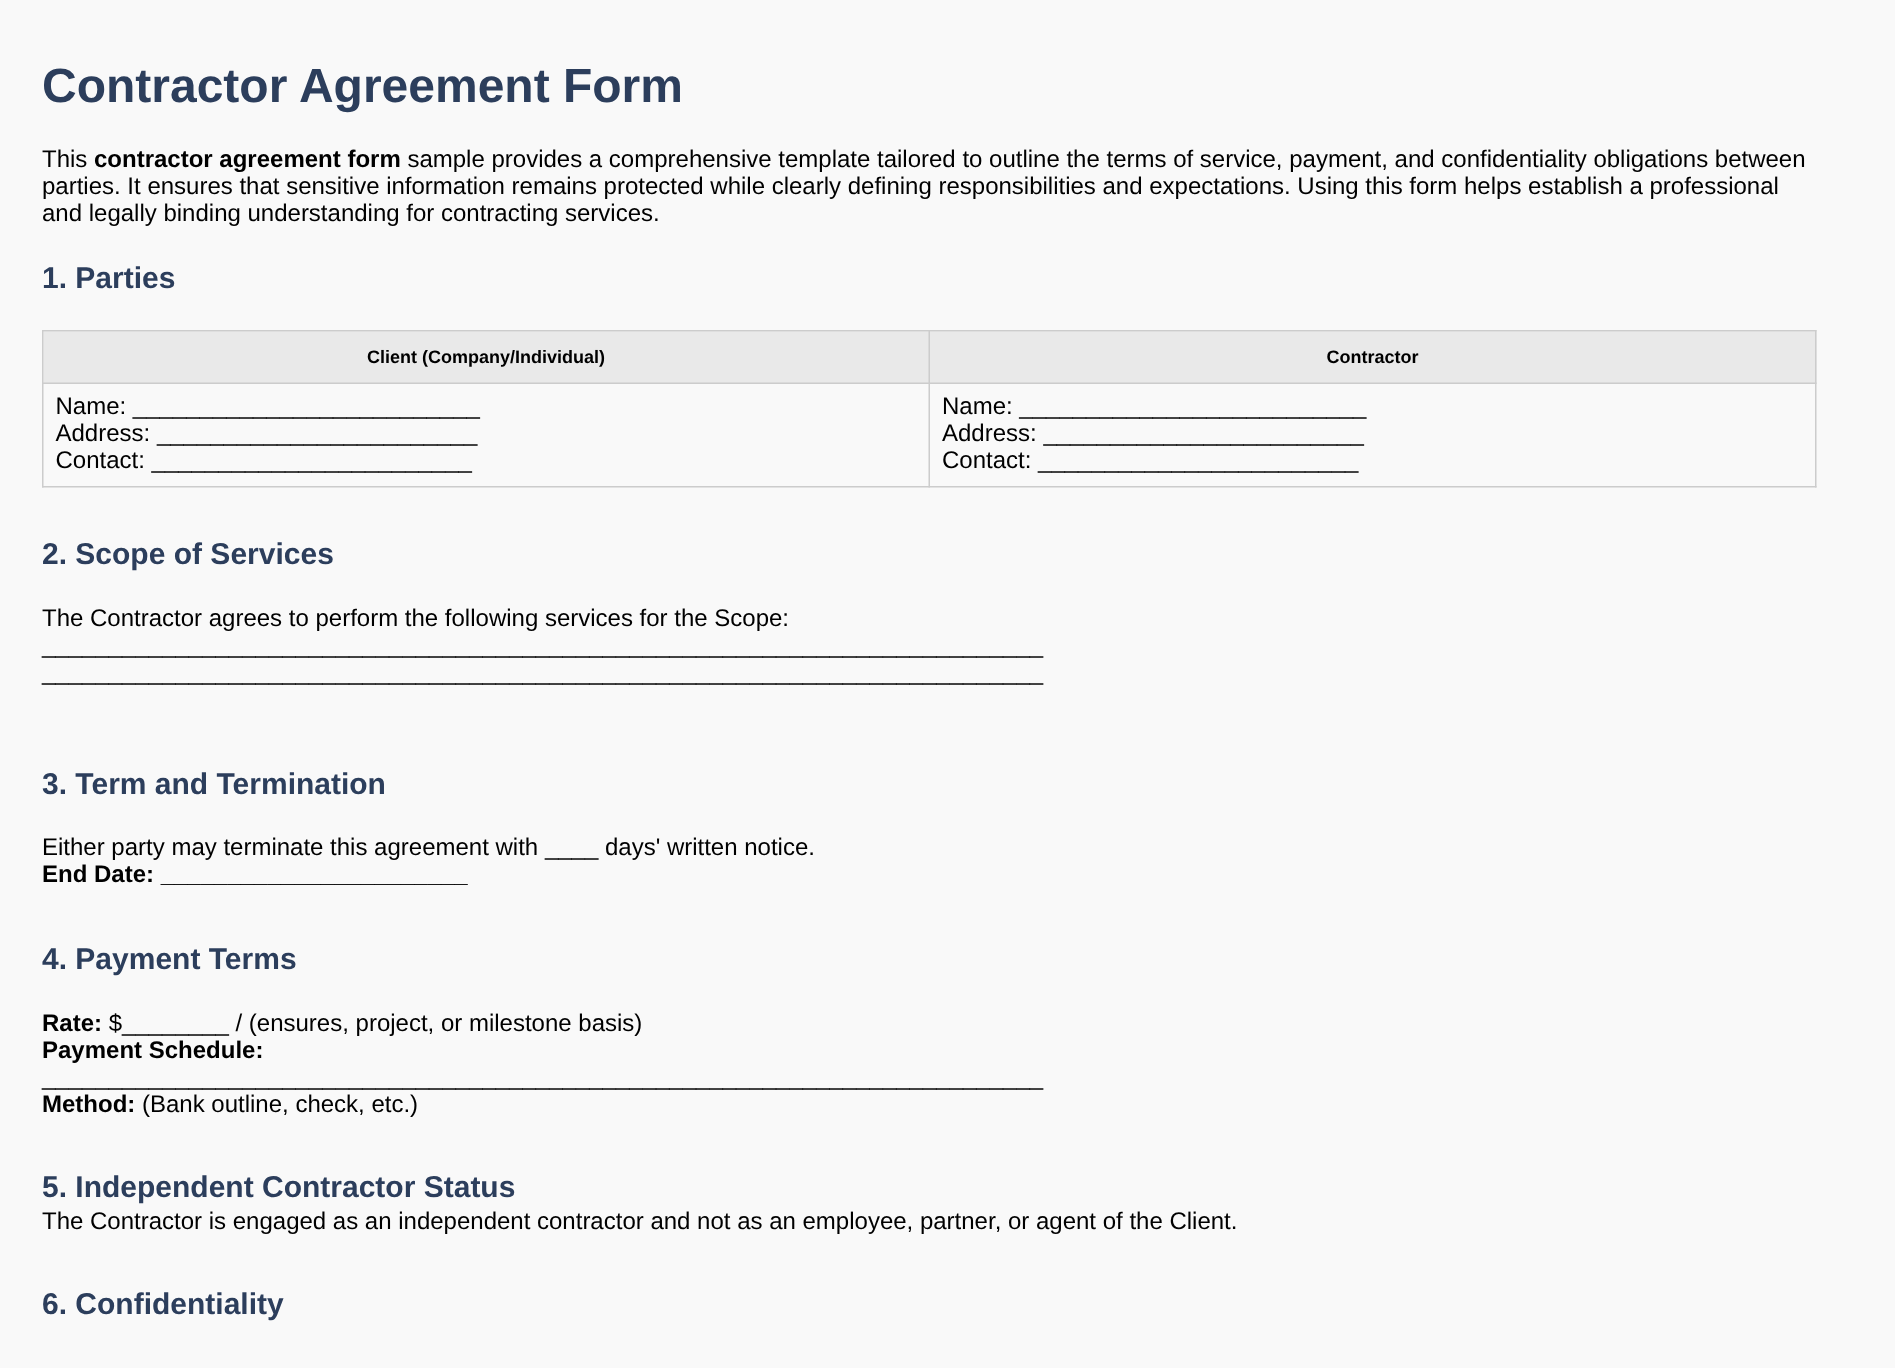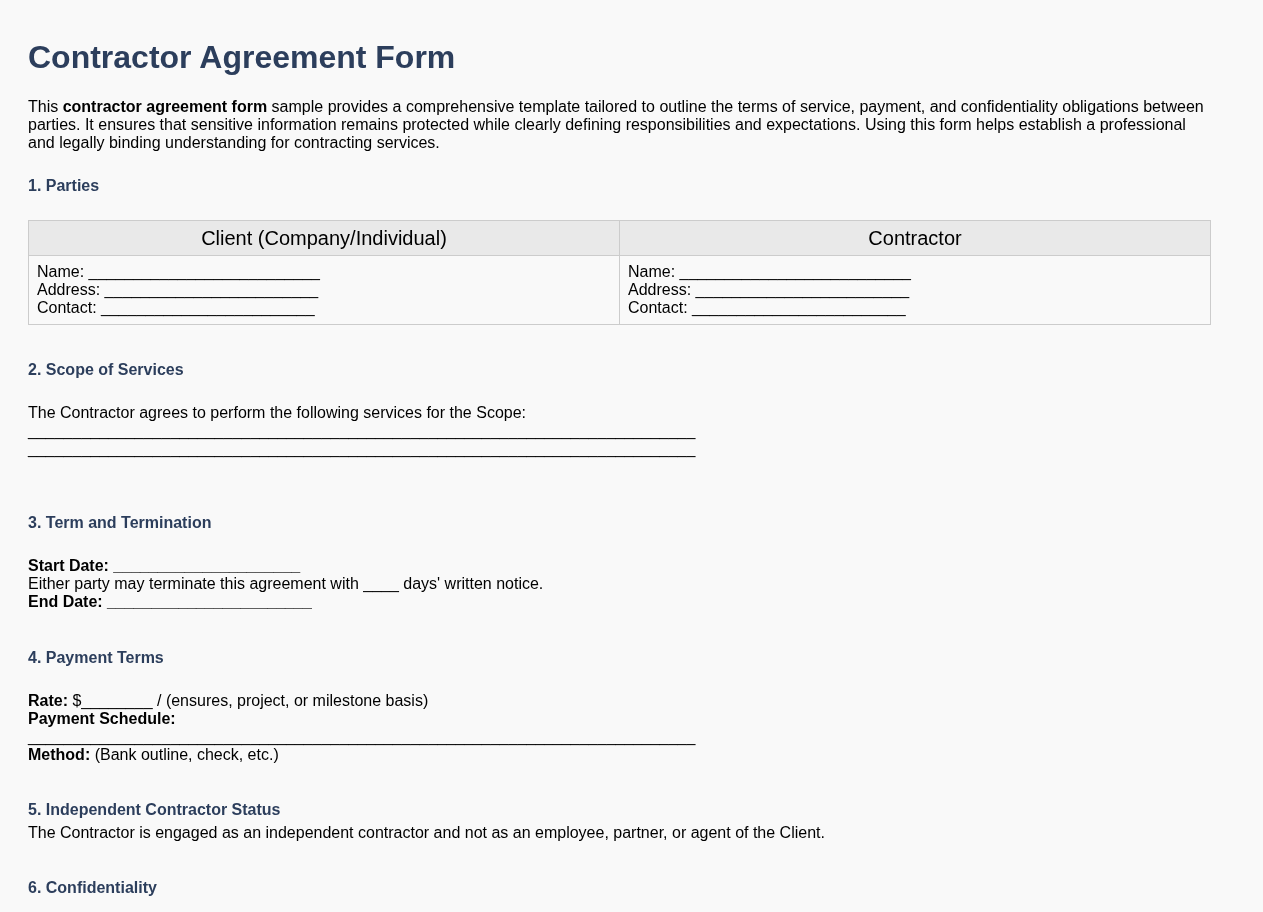--- a/index.html
+++ b/index.html
@@ -25,44 +25,44 @@
       line-height: 37px;
       font-weight: bold;
       margin: 39px 0 0 0;
     }
     .intro {
       margin: 22px 0 0 0;
       width: 1183px;
     }
     h2 {
       color: #2c3e5c;
-      font-size: 16px;
+      font-size: 20px;
       line-height: 28px;
       font-weight: bold;
       margin: 0;
     }
     .sec1-h { margin-top: 20px; }
     table.parties {
       border-collapse: collapse;
       width: 1183px;
       margin-top: 20px;
       table-layout: fixed;
     }
     table.parties th, table.parties td {
       border: 1px solid #cccccc;
       padding: 0 8px;
       vertical-align: top;
     }
     table.parties th {
       background: #e9e9e9;
-      font-weight: normal;
+      font-weight: bold;
       text-align: center;
       height: 34px;
       vertical-align: middle;
-      font-size: 20px;
+      font-size: 12px;
     }
     table.parties td {
       padding-top: 7px;
       padding-bottom: 7px;
       text-align: left;
     }
     .line { display: block; white-space: pre; }
     .sec2-h { margin-top: 31px; }
     .sec-body { margin-top: 20px; }
     .sec3-h { margin-top: 51px; }
@@ -113,21 +113,20 @@
     <div class="sec-body">
       <span class="line">The Contractor agrees to perform the following services for the Scope:</span>
       <span class="blank-line">___________________________________________________________________________</span>
       <span class="blank-line">___________________________________________________________________________</span>
     </div>
   </section>
 
   <section>
     <h2 class="sec3-h">3. Term and Termination</h2>
     <div class="sec-body">
-      <span class="line"><b>Start Date:</b><b> _____________________</b></span>
       <span class="line">Either party may terminate this agreement with ____ days' written notice.</span>
       <span class="line"><b>End Date:</b><b> _______________________</b></span>
     </div>
   </section>
 
   <section>
     <h2 class="sec4-h">4. Payment Terms</h2>
     <div class="sec-body">
       <span class="line"><b>Rate:</b><span> $________ / (ensures, project, or milestone basis)</span></span>
       <span class="line"><b>Payment Schedule:</b></span>

